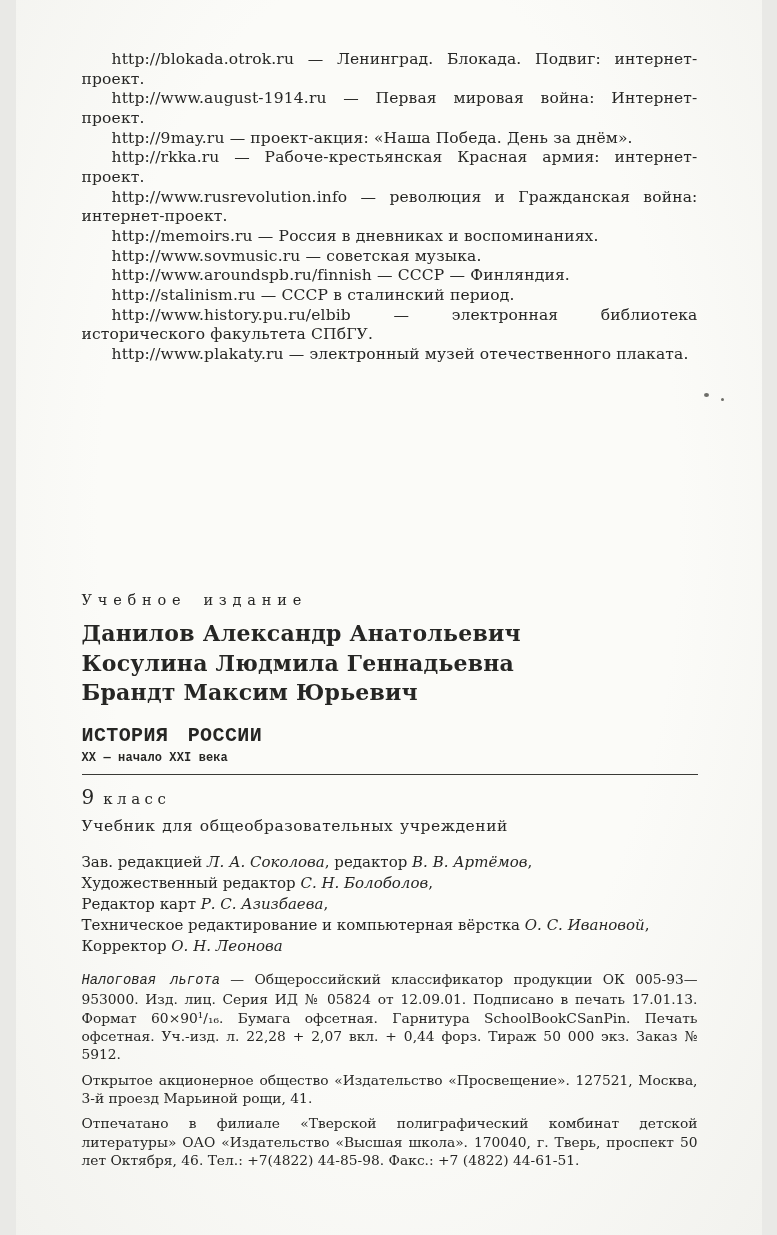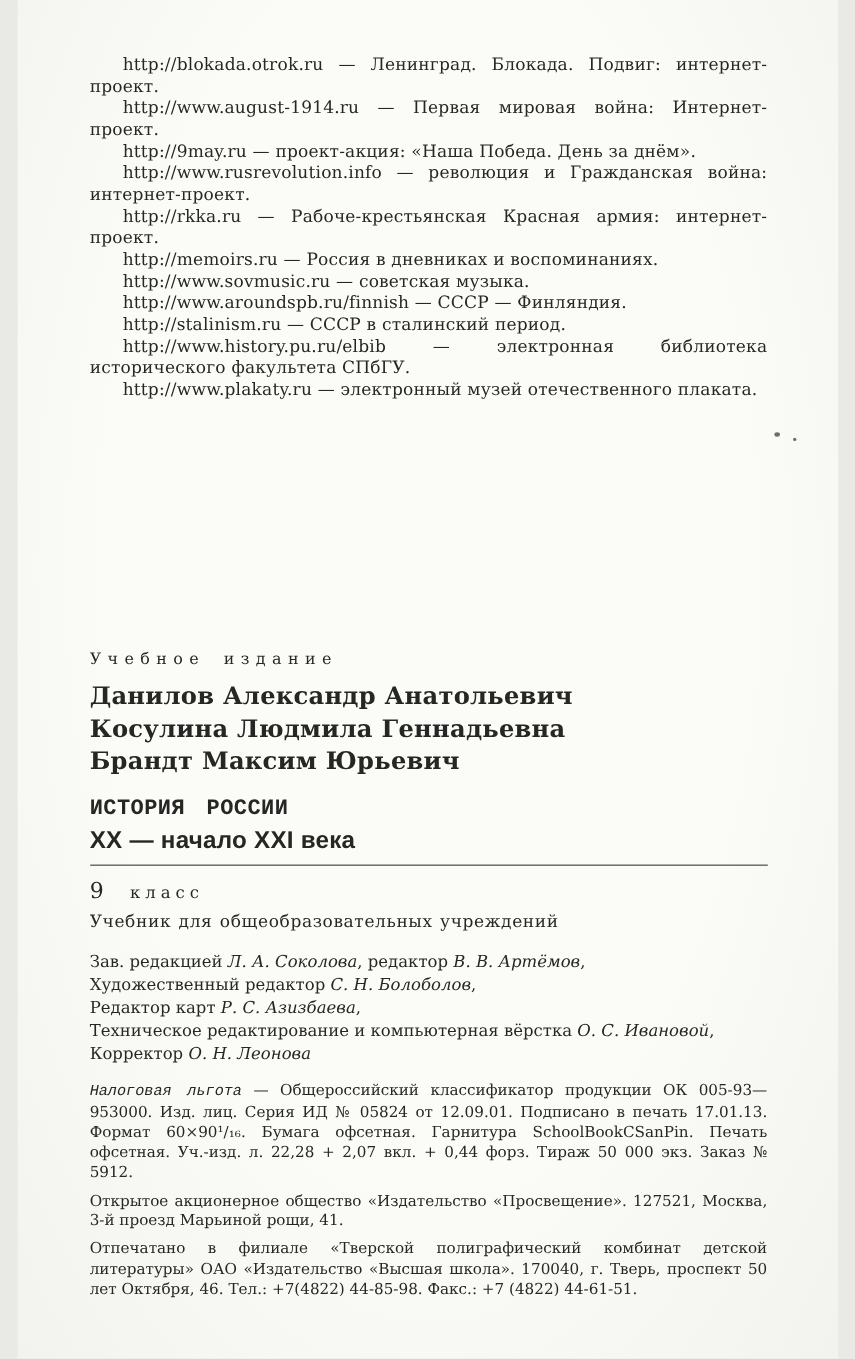--- a/index.html
+++ b/index.html
@@ -61,40 +61,40 @@
     margin: 15px 0 0 0;
     font-family: Liberation Mono, monospace;
     font-weight: bold;
     font-size: 20px;
     letter-spacing: 0.02em;
     word-spacing: 0.35em;
     line-height: 1.25;
   }
   .book-subtitle {
     margin: 3px 0 0 0;
-    font-family: Liberation Sans, sans-serif;
+    font-family: Liberation Mono, monospace;
     font-weight: bold;
-    font-size: 22px;
+    font-size: 12px;
     letter-spacing: 0.01em;
   }
   .divider {
     margin: 9px 0 0 0;
     border: 0;
     border-top: 1.6px solid #3a3a36;
     height: 0;
   }
   .grade {
     margin: 10px 0 0 0;
     font-size: 15px;
   }
   .grade .num {
     font-size: 20px;
   }
   .grade .word {
-    margin-left: 24px;
+    margin-left: 9px;
     letter-spacing: 0.30em;
   }
   .book-type {
     margin: 8px 0 0 0;
     font-size: 15.5px;
     letter-spacing: 0.035em;
     word-spacing: 0.08em;
   }
   .credits {
     margin-top: 17px;
@@ -131,22 +131,22 @@
 </style>
 </head>
 <body>
 
 <div class="page">
 
   <section class="links-section">
     <p><span>http://blokada.otrok.ru</span> <span>— Ленинград. Блокада. Подвиг: интернет-проект.</span></p>
     <p><span>http://www.august-1914.ru</span> <span>— Первая мировая война: Интернет-проект.</span></p>
     <p><span>http://9may.ru</span> <span>— проект-акция: «Наша Победа. День за днём».</span></p>
+    <p><span>http://rkka.ru</span> <span>— Рабоче-крестьянская Красная армия: интернет-проект.</span></p>
     <p><span>http://www.rusrevolution.info</span> <span>— революция и Гражданская война: интернет-проект.</span></p>
-    <p><span>http://rkka.ru</span> <span>— Рабоче-крестьянская Красная армия: интернет-проект.</span></p>
     <p><span>http://memoirs.ru</span> <span>— Россия в дневниках и воспоминаниях.</span></p>
     <p><span>http://www.sovmusic.ru</span> <span>— советская музыка.</span></p>
     <p><span>http://www.aroundspb.ru/finnish</span> <span>— СССР — Финляндия.</span></p>
     <p><span>http://stalinism.ru</span> <span>— СССР в сталинский период.</span></p>
     <p><span>http://www.history.pu.ru/elbib</span> <span>— электронная библиотека исторического факультета СПбГУ.</span></p>
     <p><span>http://www.plakaty.ru</span> <span>— электронный музей отечественного плаката.</span></p>
   </section>
 
   <section class="colophon">
 

